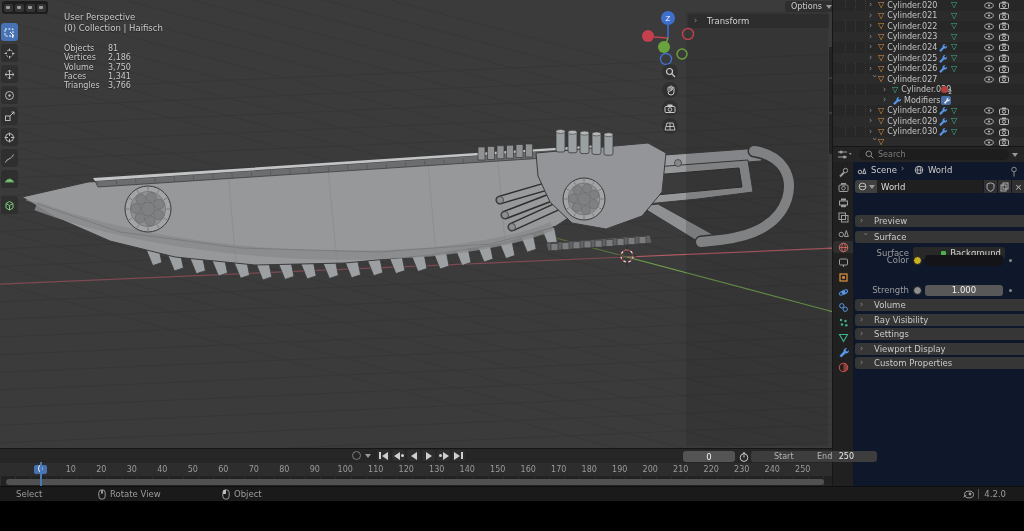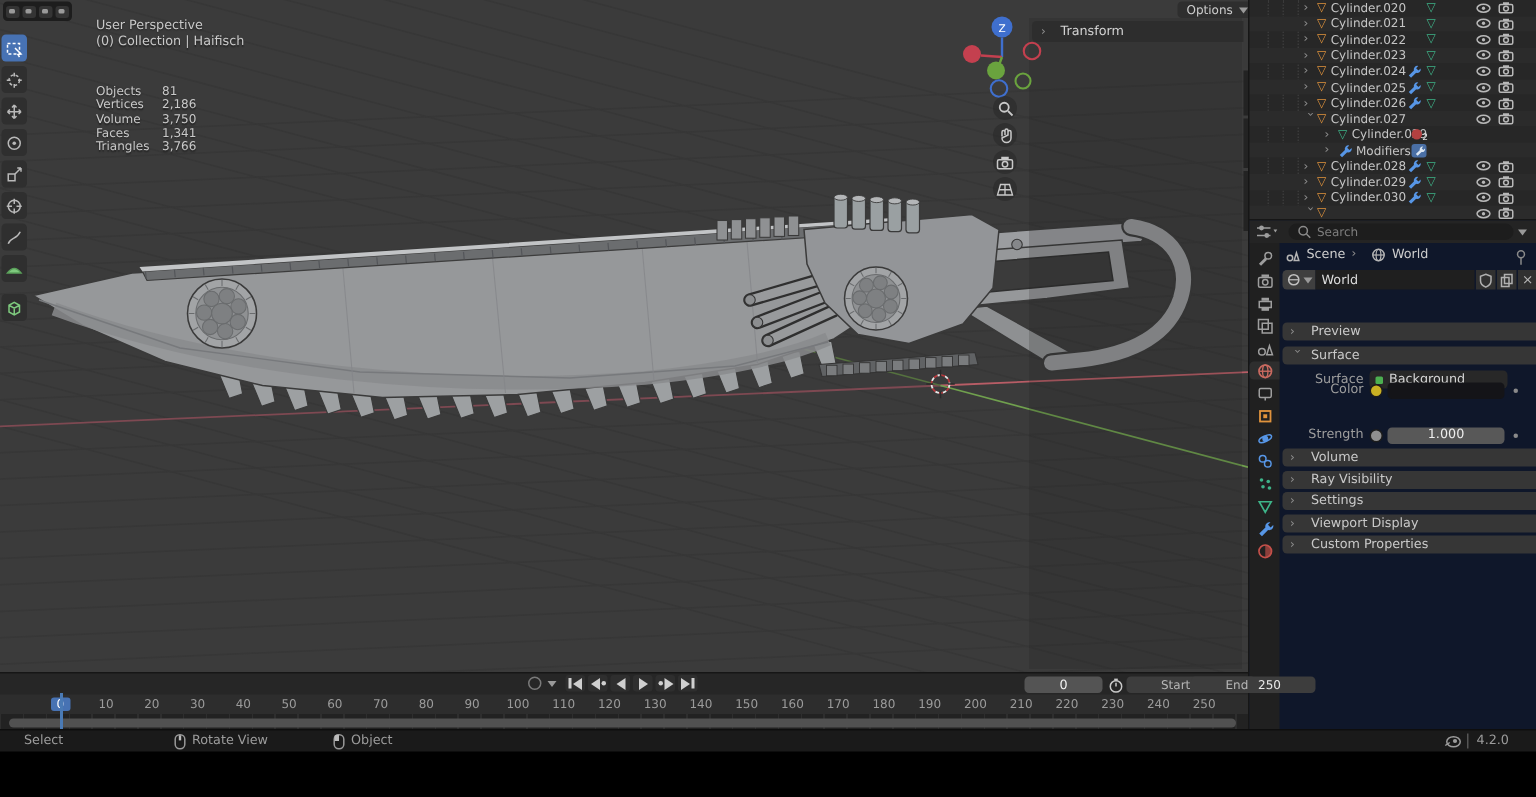--- a/index.html
+++ b/index.html
@@ -16,21 +16,21 @@
   .hbtn i{position:absolute;left:2px;top:2px;width:4px;height:3px;background:#9a9a9a;border-radius:1px;}
   .opt-pill{left:785px;top:1px;height:11px;background:#2e2e2e;border-radius:3px;display:flex;align-items:center;gap:4px;padding:0 6px;font-size:8px;color:#cccccc;}
   .caret{width:0;height:0;border-left:3px solid transparent;border-right:3px solid transparent;border-top:4px solid #999;display:inline-block;}
   
   #toolbar{left:1px;top:23px;width:18px;display:flex;flex-direction:column;gap:3px;}
   .tbtn{width:17px;height:18px;background:#2f2f2f;border-radius:3px;display:flex;align-items:center;justify-content:center;}
   .tbtn.active{background:#4772b3;}
   .tbtn svg{display:block;}
   
   #vp-overlay{left:64px;top:12px;line-height:11px;font-size:8.5px;color:#c9c9c9;text-shadow:0 1px 1px rgba(0,0,0,.45);}
-  #vp-stats{margin-top:22px;line-height:9.3px;font-size:8px;}
+  #vp-stats{margin-top:10px;line-height:9.3px;font-size:8px;}
   #vp-stats .lab{display:inline-block;width:44px;}
   
   #npanel{left:686px;top:12px;width:142px;height:434px;background:rgba(28,28,28,.18);}
   .tpill{position:absolute;left:2px;top:2px;width:136px;height:14px;background:rgba(44,44,44,.88);border-radius:3px;display:flex;align-items:center;gap:4px;padding:0 6px;font-size:8.5px;color:#d2d2d2;}
   #sidetabs{left:829px;top:13px;width:13px;display:flex;flex-direction:column;gap:2px;}
   .sbtab{writing-mode:vertical-rl;font-size:8px;color:#9a9a9a;background:#232323;border-radius:0 3px 3px 0;padding:7px 2px;text-align:center;}
   .sbtab.active{background:#3a3a3a;color:#e3e3e3;}
   
   #gizmo{left:641px;top:9px;}
   .navbtn{width:16px;height:16px;border-radius:50%;background:rgba(40,40,40,.55);display:flex;align-items:center;justify-content:center;position:absolute;left:662px;}
@@ -61,21 +61,21 @@
   .crumb{position:absolute;left:4px;top:3px;display:flex;gap:4px;font-size:8.5px;color:#cdcdcd;}
   .pin{position:absolute;right:6px;top:4px;}
   .dbrow{position:absolute;left:2px;top:18px;height:13px;display:flex;align-items:center;}
   .dbrow .browse{width:22px;height:13px;background:#3f3f3f;border-radius:3px 0 0 3px;display:flex;align-items:center;justify-content:center;gap:2px;}
   .dbrow .nfield{width:102px;height:13px;background:#1f1f1f;color:#dddddd;font-size:8.5px;display:flex;align-items:center;gap:3px;padding-left:4px;}
   .dbrow .sq{width:13px;height:13px;background:#303030;display:flex;align-items:center;justify-content:center;margin-left:1px;color:#b5b5b5;font-size:9px;}
   .phead{position:absolute;left:2px;width:166px;height:12px;background:#363636;border-radius:3px;display:flex;align-items:center;gap:5px;padding:0 5px;font-size:8.5px;color:#c9c9c9;}
   .prow{position:absolute;left:0;width:172px;height:12px;display:flex;align-items:center;font-size:8.5px;}
   .prow .lab{width:56px;text-align:right;color:#9d9d9d;padding-right:4px;}
   .sock{width:7px;height:7px;border-radius:50%;border:1px solid #1c1c1c;margin-right:3px;}
-  .field-btn{width:84px;height:12px;background:#282828;border-radius:3px;display:flex;align-items:center;gap:4px;padding:0 4px;color:#d5d5d5;}
+  .field-btn{width:84px;height:12px;background:#282828;border-radius:3px;display:flex;align-items:center;gap:4px;padding:0 4px;color:#d5d5d5;justify-content:flex-end;}
   .gdot{width:5px;height:5px;border-radius:1px;background:#4caf50;}
   .cfield{width:78px;height:11px;background:#141418;border-radius:3px;}
   .sfield{width:78px;height:11px;background:#585858;border-radius:3px;color:#eeeeee;display:flex;align-items:center;justify-content:center;}
   .adot{width:3px;height:3px;border-radius:50%;background:#8a8a8a;margin-left:6px;}
   
   #timeline{left:0;top:448px;width:832px;height:38px;background:#262626;border-top:1px solid #161616;}
   #tl-header{position:absolute;left:0;top:0;width:832px;height:14px;display:flex;align-items:center;font-size:8.5px;color:#c6c6c6;}
   .menu{display:flex;align-items:center;gap:3px;padding:0 7px;}
   #transport{position:absolute;left:352px;top:1px;display:flex;align-items:center;gap:2px;}
   .tp{width:13px;height:11px;background:#2e2e2e;display:flex;align-items:center;justify-content:center;gap:1px;border-radius:2px;}
@@ -1088,21 +1088,21 @@
   <div id="tl-track">
     <div id="hscroll"></div>
   </div>
   <div id="playhead"></div>
 </div>
 
 <div id="statusbar" class="abs">
   <div class="hint" style="left:16px">
     <span>Select</span>
   </div>
-  <div class="hint" style="left:116px">
+  <div class="hint" style="left:98px">
     <svg width="8" height="11">
         <rect x="0.8" y="0.8" width="6.4" height="9.4" rx="3" fill="none" stroke="#999"></rect>
         <rect x="3.2" y="1.2" width="1.6" height="3.4" fill="#bbb"></rect>
       </svg>
     <span>Rotate View</span>
   </div>
   <div class="hint" style="left:222px">
     <svg width="8" height="11">
         <rect x="0.8" y="0.8" width="6.4" height="9.4" rx="3" fill="none" stroke="#999"></rect>
         <path d="M1 1.5 a3 3 0 0 1 3 -0.6 V5 H1 Z" fill="#bbb"></path>

